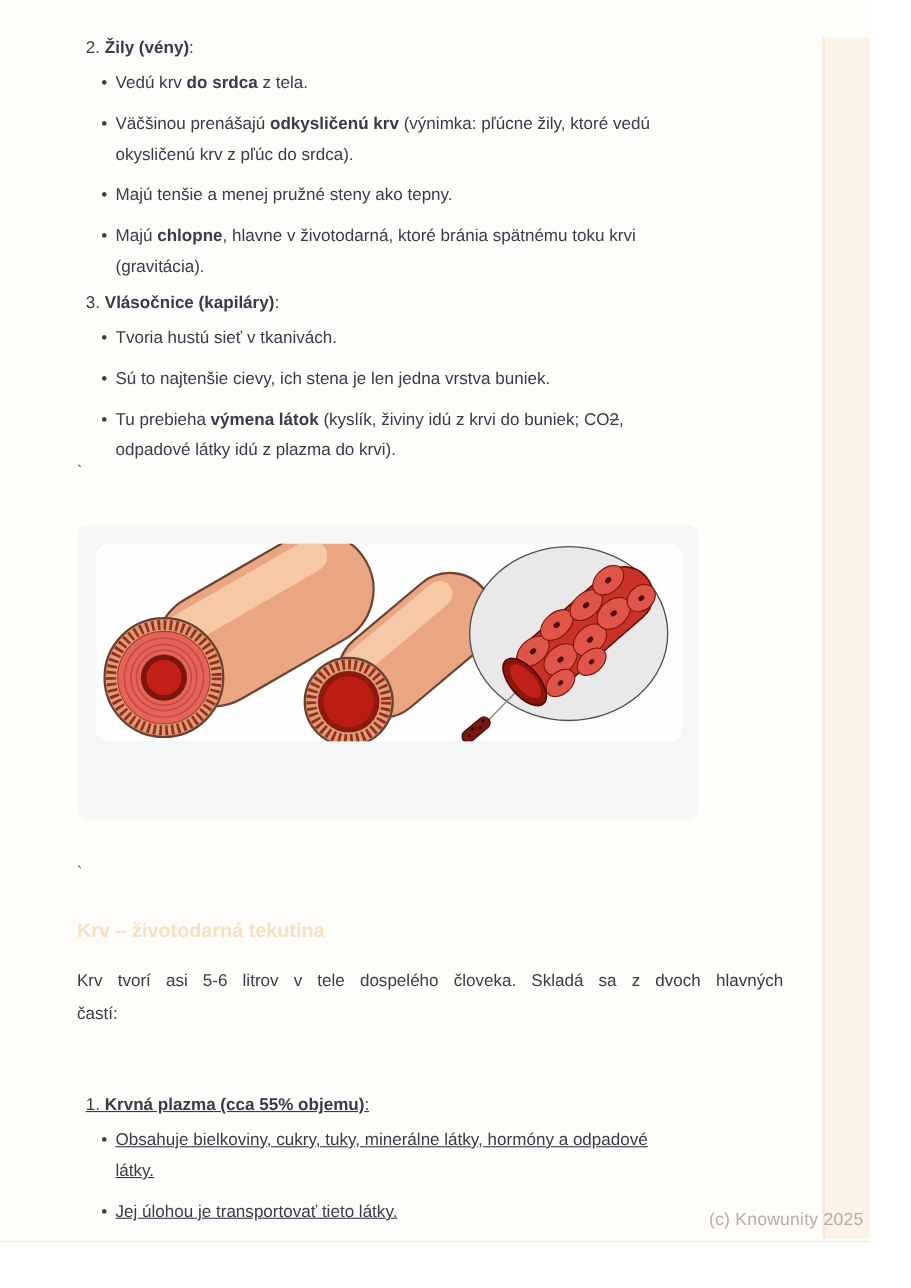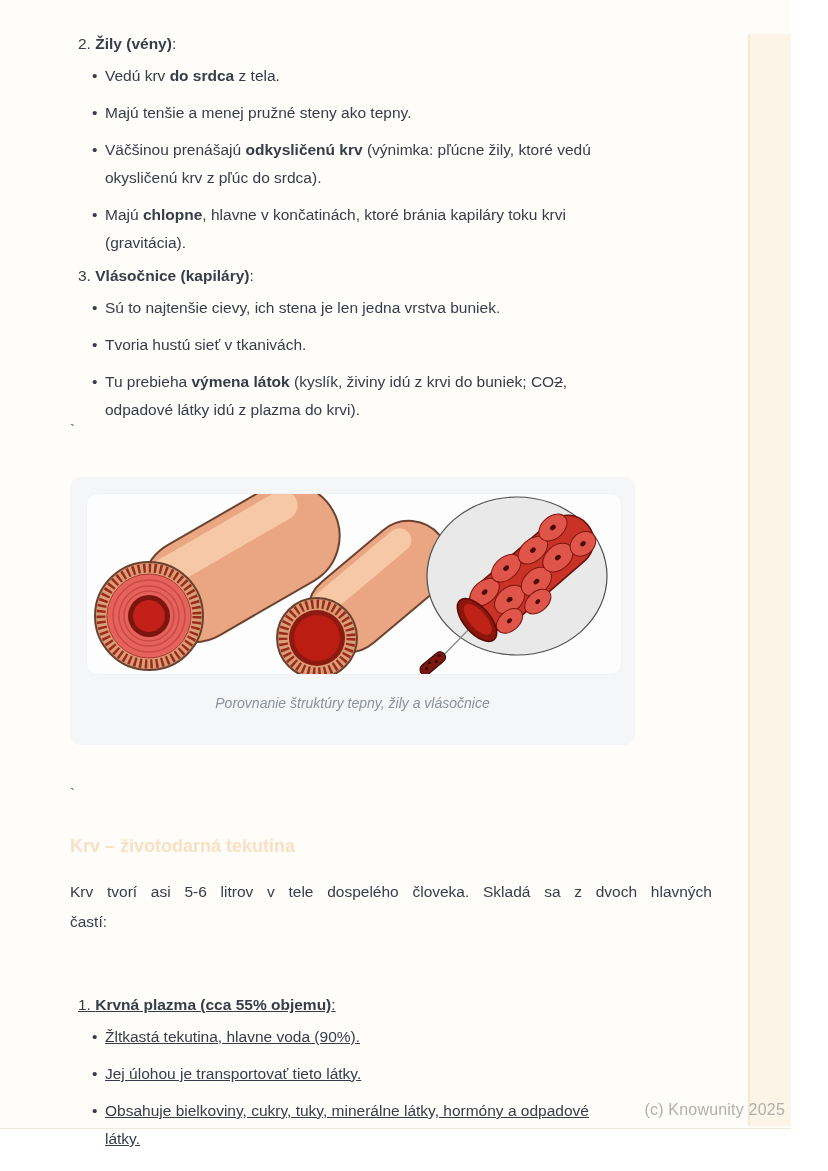--- a/index.html
+++ b/index.html
@@ -44,29 +44,29 @@
 
 <div class="doc">
   <div class="page-bg"></div>
   <div class="side-stripe"></div>
 
   <div class="content">
 
     <section class="numsec sec-veins">
         <div class="sec-title"><span>2. </span><span class="b">Žily (vény)</span><span>:</span></div>
         <div class="bullet"><span>Vedú krv </span><span class="b">do srdca</span><span> z tela.</span></div>
+        <div class="bullet"><span>Väčšinou prenášajú </span><span class="b">odkysličenú krv</span><span> (výnimka: pľúcne žily, ktoré vedú</span><br><span>okysličenú krv z pľúc do srdca).</span></div>
         <div class="bullet"><span>Majú tenšie a menej pružné steny ako tepny.</span></div>
-        <div class="bullet"><span>Väčšinou prenášajú </span><span class="b">odkysličenú krv</span><span> (výnimka: pľúcne žily, ktoré vedú</span><br><span>okysličenú krv z pľúc do srdca).</span></div>
-        <div class="bullet"><span>Majú </span><span class="b">chlopne</span><span>, hlavne v končatinách, ktoré bránia kapiláry toku krvi</span><br><span>(gravitácia).</span></div>
+        <div class="bullet"><span>Majú </span><span class="b">chlopne</span><span>, hlavne v životodarná, ktoré bránia spätnému toku krvi</span><br><span>(gravitácia).</span></div>
       </section>
 
     <section class="numsec sec-capillaries">
         <div class="sec-title"><span>3. </span><span class="b">Vlásočnice (kapiláry)</span><span>:</span></div>
+        <div class="bullet"><span>Tvoria hustú sieť v tkanivách.</span></div>
         <div class="bullet"><span>Sú to najtenšie cievy, ich stena je len jedna vrstva buniek.</span></div>
-        <div class="bullet"><span>Tvoria hustú sieť v tkanivách.</span></div>
         <div class="bullet"><span>Tu prebieha </span><span class="b">výmena látok</span><span> (kyslík, živiny idú z krvi do buniek; CO</span><span class="strike">2</span><span>,</span><br><span>odpadové látky idú z plazma do krvi).</span></div>
       </section>
 
     <div class="stray-mark mark-1">`</div>
 
     <figure class="figure">
       <div class="fig-inner">
         <svg viewBox="0 0 534 180" width="534" height="180">
 
           <g>
@@ -130,35 +130,33 @@
                 <ellipse cx="520" cy="138" rx="3" ry="2.2"></ellipse>
                 <ellipse cx="414" cy="148" rx="2.8" ry="2"></ellipse>
                 <ellipse cx="448" cy="152" rx="2.8" ry="2"></ellipse>
               </g>
               <ellipse cx="390" cy="126" rx="13" ry="26" fill="#8c150c" stroke="#560904" stroke-width="1.5"></ellipse>
               <ellipse cx="391" cy="126" rx="8.5" ry="19" fill="#bf2318"></ellipse>
             </g>
           </g>
         </svg>
       </div>
-      <figcaption class="fig-caption">Porovnanie štruktúry tepny, žily a vlásočnice</figcaption>
     </figure>
 
     <div class="stray-mark mark-2">`</div>
 
     <h2 class="page-heading">Krv – životodarná tekutina</h2>
 
     <div class="para">
       <div class="line1">Krv tvorí asi 5-6 litrov v tele dospelého človeka. Skladá sa z dvoch hlavných</div>
       <div class="line2">častí:</div>
     </div>
 
     <section class="numsec sec-plasma">
         <div class="sec-title"><span>1. </span><span class="b">Krvná plazma (cca 55% objemu)</span><span>:</span></div>
-        <div class="bullet"><span>Žltkastá tekutina, hlavne voda (90%).</span></div>
+        <div class="bullet"><span>Obsahuje bielkoviny, cukry, tuky, minerálne látky, hormóny a odpadové</span><br><span>látky.</span></div>
         <div class="bullet"><span>Jej úlohou je transportovať tieto látky.</span></div>
-        <div class="bullet"><span>Obsahuje bielkoviny, cukry, tuky, minerálne látky, hormóny a odpadové</span><br><span>látky.</span></div>
       </section>
 
   </div>
 
   <div class="footer-credit">(c) Knowunity 2025</div>
 </div>
 
 </body></html>

